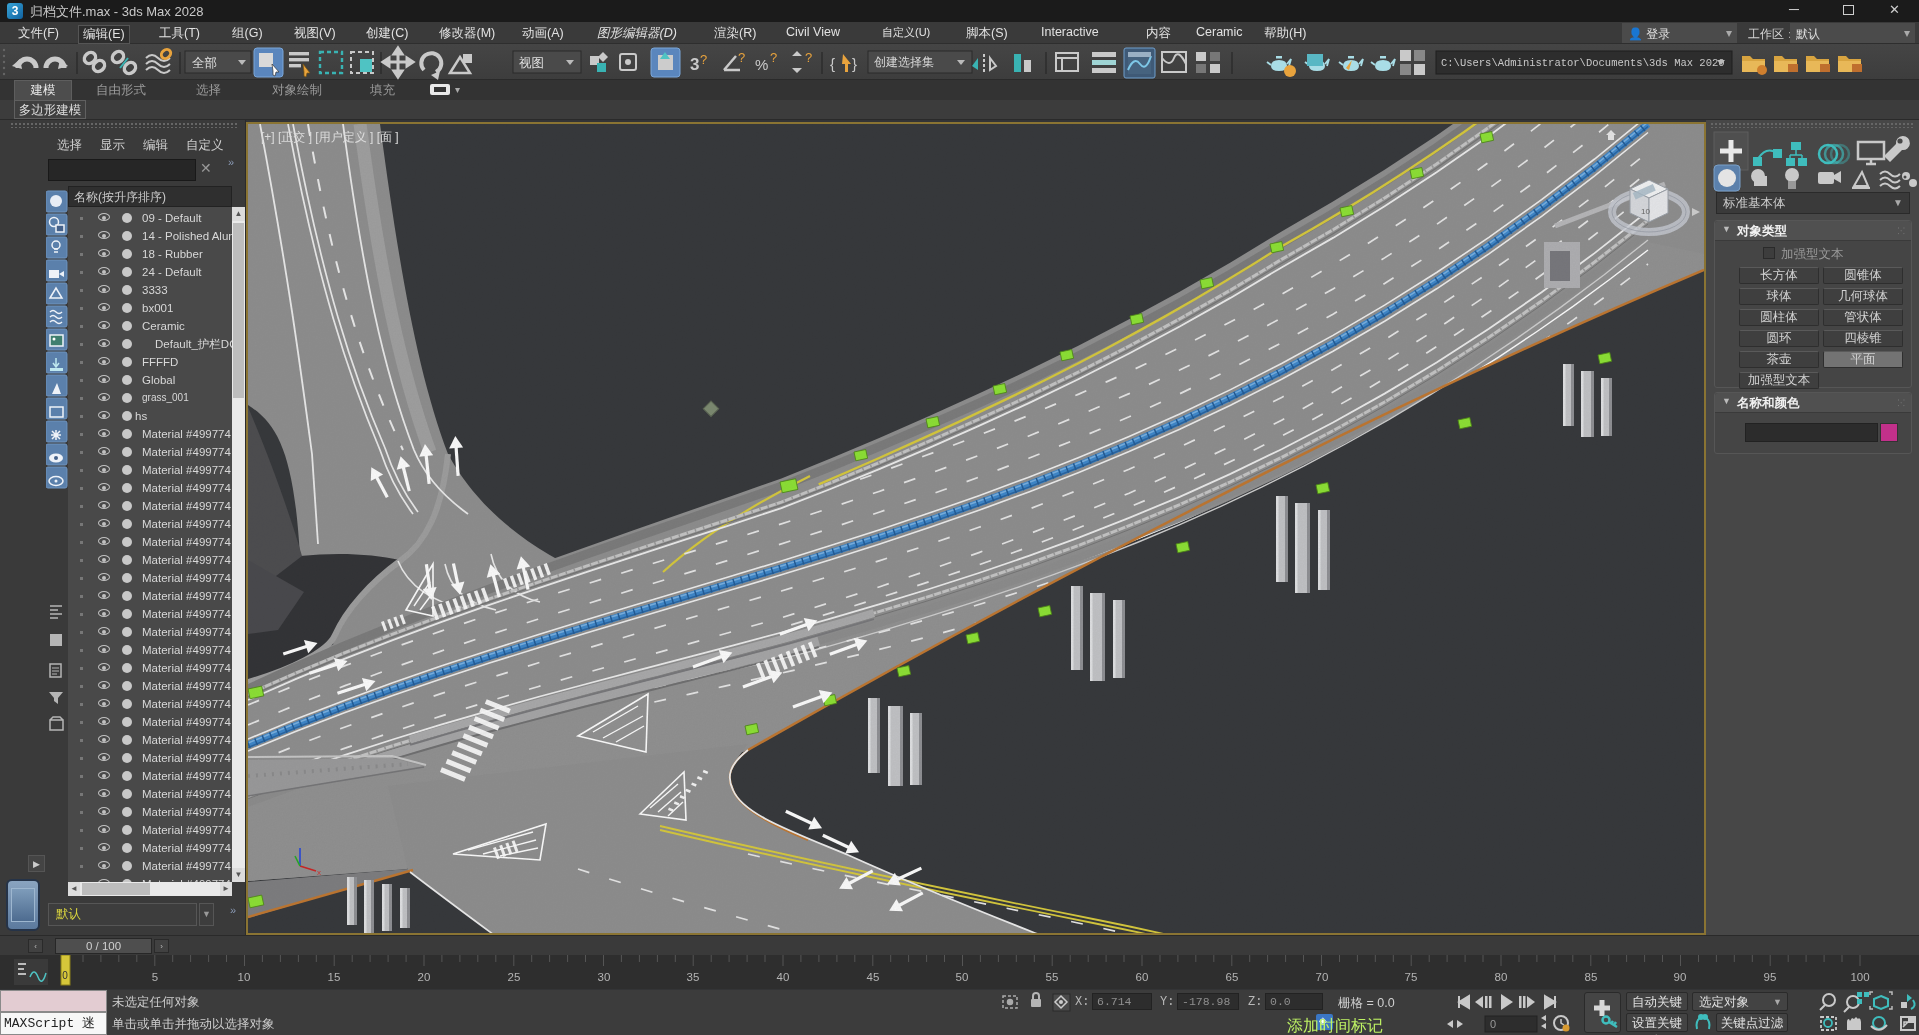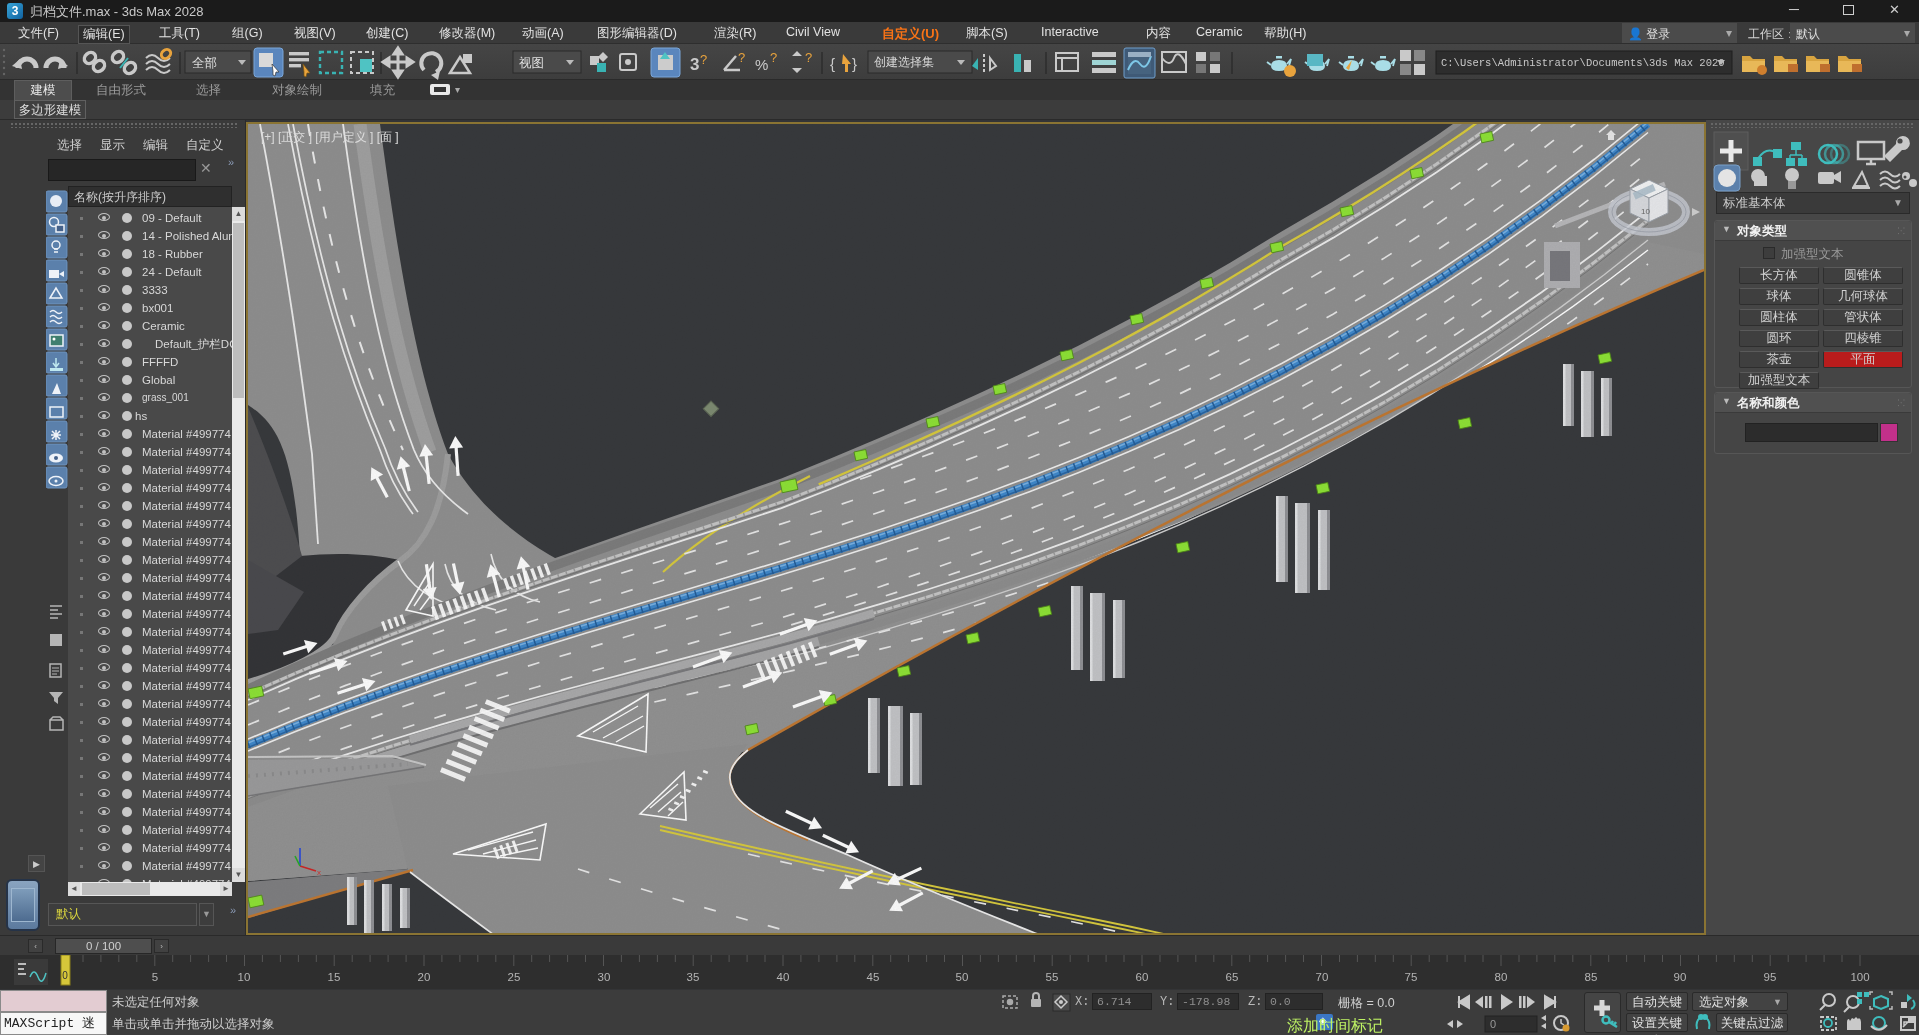--- a/index.html
+++ b/index.html
@@ -16,24 +16,24 @@
 </div>
 <div class="abs" style="left:0;top:22px;width:1919px;height:22px;background:#3a3a3a;border-bottom:1px solid #2e2e2e">
 <div class="txt" style="left:14px;top:3px;font-size:12.5px;color:#e2e2e2;padding:0 4px;">文件(F)</div>
 <div class="txt" style="left:78px;top:3px;font-size:12.5px;color:#e2e2e2;padding:0 4px;background:#2d2d2d;border:1px solid #555;">编辑(E)</div>
 <div class="txt" style="left:155px;top:3px;font-size:12.5px;color:#e2e2e2;padding:0 4px;">工具(T)</div>
 <div class="txt" style="left:228px;top:3px;font-size:12.5px;color:#e2e2e2;padding:0 4px;">组(G)</div>
 <div class="txt" style="left:290px;top:3px;font-size:12.5px;color:#e2e2e2;padding:0 4px;">视图(V)</div>
 <div class="txt" style="left:362px;top:3px;font-size:12.5px;color:#e2e2e2;padding:0 4px;">创建(C)</div>
 <div class="txt" style="left:435px;top:3px;font-size:12.5px;color:#e2e2e2;padding:0 4px;">修改器(M)</div>
 <div class="txt" style="left:518px;top:3px;font-size:12.5px;color:#e2e2e2;padding:0 4px;">动画(A)</div>
-<div class="txt" style="left:593px;top:3px;font-size:12.5px;color:#e2e2e2;padding:0 4px;">图形编辑器(D)</div>
+<div class="txt" style="left:593px;top:3px;font-size:12.5px;color:#e2e2e2;padding:0 4px;font-style:italic;">图形编辑器(D)</div>
 <div class="txt" style="left:710px;top:3px;font-size:12.5px;color:#e2e2e2;padding:0 4px;">渲染(R)</div>
 <div class="txt" style="left:782px;top:3px;font-size:12.5px;color:#e2e2e2;padding:0 4px;">Civil View</div>
-<div class="txt" style="left:878px;top:3px;font-size:13px;color:#f97316;padding:0 4px;font-weight:bold;">自定义(U)</div>
+<div class="txt" style="left:878px;top:3px;font-size:11px;color:#e5e5e5;padding:0 4px;">自定义(U)</div>
 <div class="txt" style="left:962px;top:3px;font-size:12.5px;color:#e2e2e2;padding:0 4px;">脚本(S)</div>
 <div class="txt" style="left:1037px;top:3px;font-size:12.5px;color:#e2e2e2;padding:0 4px;">Interactive</div>
 <div class="txt" style="left:1142px;top:3px;font-size:12.5px;color:#e2e2e2;padding:0 4px;">内容</div>
 <div class="txt" style="left:1192px;top:3px;font-size:12.5px;color:#e2e2e2;padding:0 4px;">Ceramic</div>
 <div class="txt" style="left:1260px;top:3px;font-size:12.5px;color:#e2e2e2;padding:0 4px;">帮助(H)</div>
 <div class="abs" style="left:1622px;top:1px;width:115px;height:20px;background:#4b4b4b;color:#e0e0e0;font-size:12px">
       <span style="position:absolute;left:6px;top:3px">👤 登录</span>
       <span style="position:absolute;right:5px;top:3px;color:#aaa">▾</span>
     </div>
 <div class="txt" style="left:1748px;top:4px;font-size:12px;color:#d5d5d5">工作区：</div>
@@ -975,21 +975,21 @@
 <div class="txt" style="left:66px;top:25px;color:#9a9a9a;font-size:12.5px">加强型文本</div>
 <div style="background:#3f3f3f;border:1px solid #2e2e2e;border-top-color:#5a5a5a;border-radius:2px;color:#d2d2d2;font-size:12.5px;text-align:center;line-height:15px;position:absolute;height:17px;left:24px;top:46px;width:80px">长方体</div>
 <div style="background:#3f3f3f;border:1px solid #2e2e2e;border-top-color:#5a5a5a;border-radius:2px;color:#d2d2d2;font-size:12.5px;text-align:center;line-height:15px;position:absolute;height:17px;left:108px;top:46px;width:80px">圆锥体</div>
 <div style="background:#3f3f3f;border:1px solid #2e2e2e;border-top-color:#5a5a5a;border-radius:2px;color:#d2d2d2;font-size:12.5px;text-align:center;line-height:15px;position:absolute;height:17px;left:24px;top:67px;width:80px">球体</div>
 <div style="background:#3f3f3f;border:1px solid #2e2e2e;border-top-color:#5a5a5a;border-radius:2px;color:#d2d2d2;font-size:12.5px;text-align:center;line-height:15px;position:absolute;height:17px;left:108px;top:67px;width:80px">几何球体</div>
 <div style="background:#3f3f3f;border:1px solid #2e2e2e;border-top-color:#5a5a5a;border-radius:2px;color:#d2d2d2;font-size:12.5px;text-align:center;line-height:15px;position:absolute;height:17px;left:24px;top:88px;width:80px">圆柱体</div>
 <div style="background:#3f3f3f;border:1px solid #2e2e2e;border-top-color:#5a5a5a;border-radius:2px;color:#d2d2d2;font-size:12.5px;text-align:center;line-height:15px;position:absolute;height:17px;left:108px;top:88px;width:80px">管状体</div>
 <div style="background:#3f3f3f;border:1px solid #2e2e2e;border-top-color:#5a5a5a;border-radius:2px;color:#d2d2d2;font-size:12.5px;text-align:center;line-height:15px;position:absolute;height:17px;left:24px;top:109px;width:80px">圆环</div>
 <div style="background:#3f3f3f;border:1px solid #2e2e2e;border-top-color:#5a5a5a;border-radius:2px;color:#d2d2d2;font-size:12.5px;text-align:center;line-height:15px;position:absolute;height:17px;left:108px;top:109px;width:80px">四棱锥</div>
 <div style="background:#3f3f3f;border:1px solid #2e2e2e;border-top-color:#5a5a5a;border-radius:2px;color:#d2d2d2;font-size:12.5px;text-align:center;line-height:15px;position:absolute;height:17px;left:24px;top:130px;width:80px">茶壶</div>
-<div style="background:#b91c1c;border:1px solid #2e2e2e;border-top-color:#5a5a5a;border-radius:2px;color:#d2d2d2;font-size:12.5px;text-align:center;line-height:15px;position:absolute;height:17px;left:108px;top:130px;width:80px">平面</div>
+<div style="background:#737373;border:1px solid #2e2e2e;border-top-color:#5a5a5a;border-radius:2px;color:#d2d2d2;font-size:12.5px;text-align:center;line-height:15px;position:absolute;height:17px;left:108px;top:130px;width:80px">平面</div>
 <div style="background:#3f3f3f;border:1px solid #2e2e2e;border-top-color:#5a5a5a;border-radius:2px;color:#d2d2d2;font-size:12.5px;text-align:center;line-height:15px;position:absolute;height:17px;left:24px;top:151px;width:80px">加强型文本</div>
 </div>
 <div class="abs" style="left:8px;top:272px;width:198px;height:62px;background:#454545;border:1px solid #565656;border-radius:3px">
 <div class="abs" style="left:0;top:0;width:100%;height:20px;background:#505050;border-bottom:1px solid #3a3a3a;border-radius:3px 3px 0 0">
         <span style="position:absolute;left:7px;top:3px;color:#bbb;font-size:9px">▼</span>
         <span style="position:absolute;left:22px;top:2px;color:#f0f0f0;font-size:12.5px;font-weight:bold">名称和颜色</span>
         <span style="position:absolute;right:6px;top:3px;color:#777;font-size:9px">⁙</span>
       </div>
 <div class="abs" style="left:30px;top:30px;width:133px;height:19px;background:#2c2c2c;border:1px solid #222"></div>
 <div class="abs" style="left:165px;top:30px;width:18px;height:19px;background:#c2308a;border:1px solid #333"></div>

